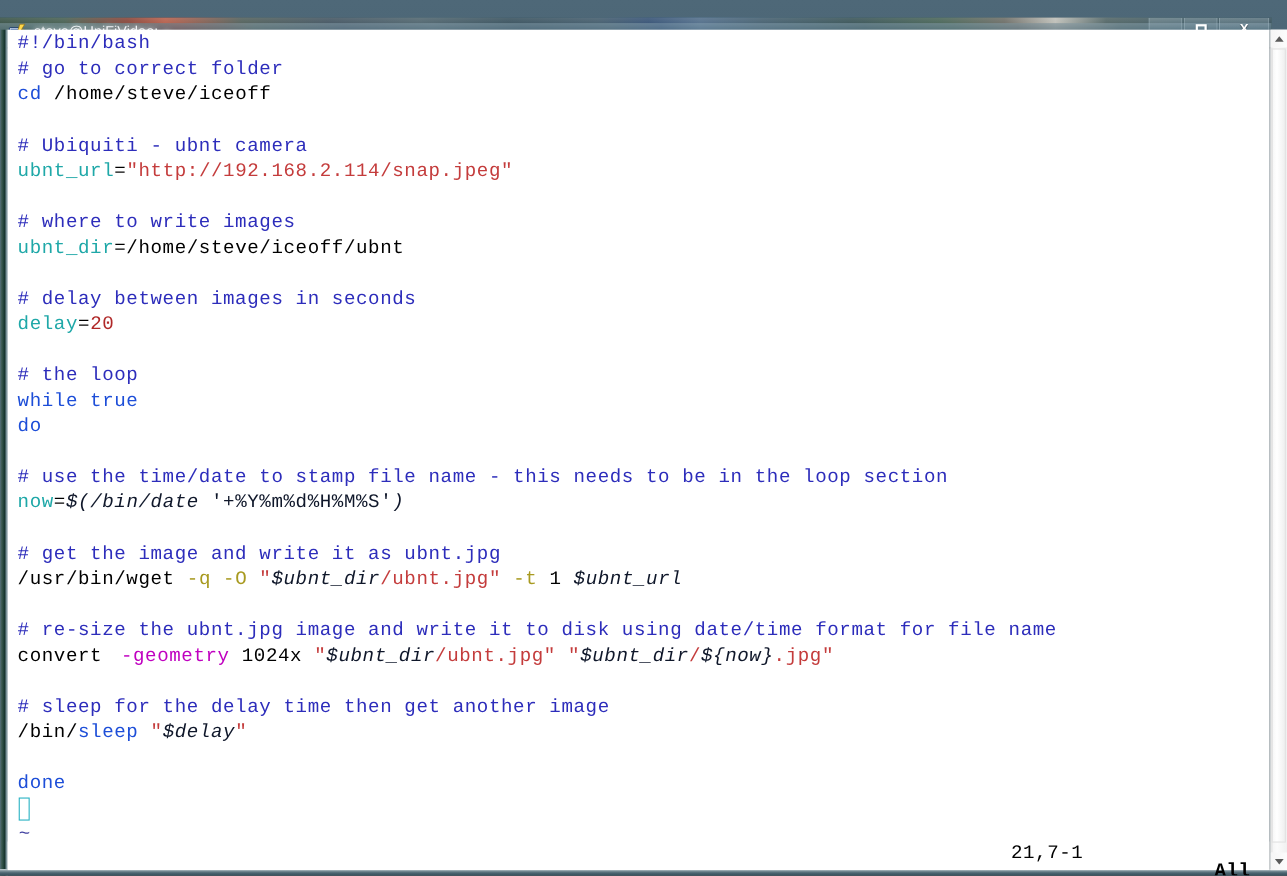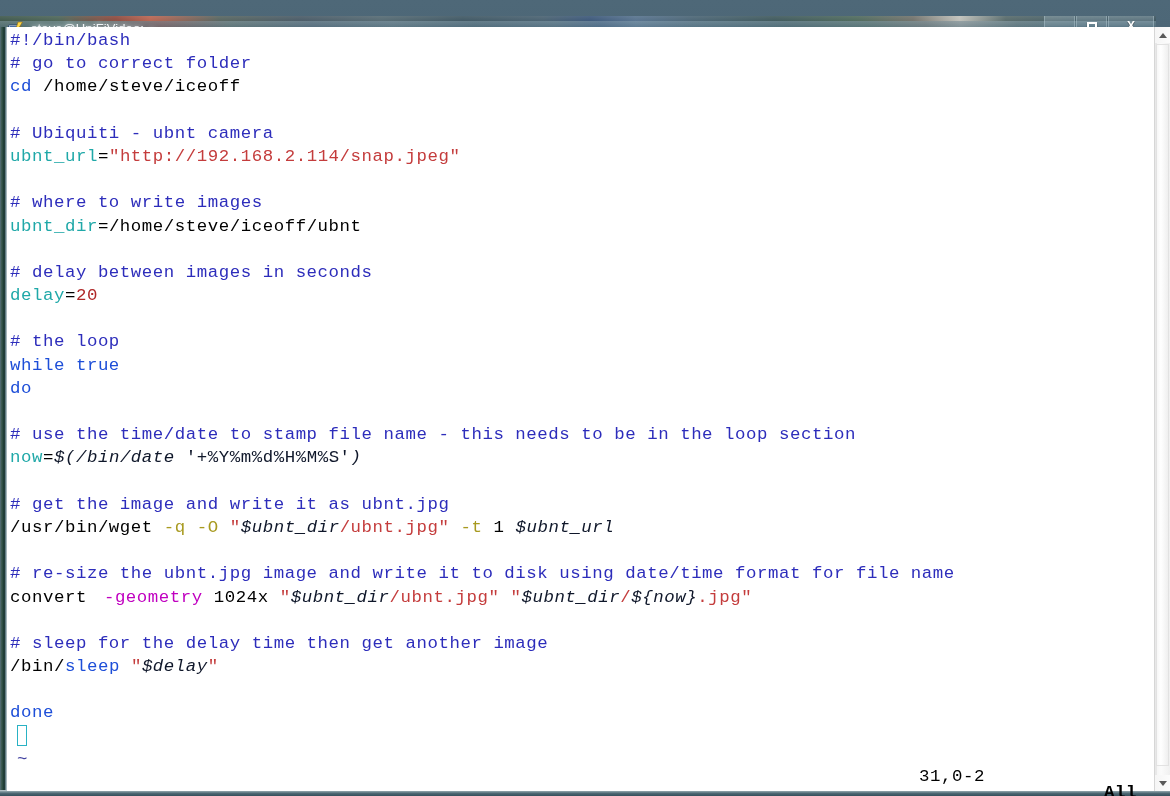--- a/index.html
+++ b/index.html
@@ -151,21 +151,21 @@
     position: absolute;
     left: 7px; top: 27px;
     width: 1147px;
     height: 764px;
     background: #ffffff;
     overflow: hidden;
   }
 
   #code {
     position: absolute;
-    left: 3px;
+    left: 9px;
     top: 2px;
     width: 1144px;
     font-family: "Liberation Mono", "DejaVu Sans Mono", monospace;
     font-size: 17.4px;
     line-height: 23.2px;
     letter-spacing: 0.55px;
     white-space: pre;
     color: #000000;
   }
   .ln { display: block; height: 23.2px; }
@@ -304,21 +304,21 @@
   <div id="left-edge"></div>
   <div id="bottom-edge"></div>
 
   <div id="screen">
     <div id="code"><span class="ln"><span class="c-comment">#!/bin/bash</span></span><span class="ln"><span class="c-comment"># go to correct folder</span></span><span class="ln"><span class="c-kw">cd</span><span class="c-plain"> /home/steve/iceoff</span></span><span class="ln">&nbsp;</span><span class="ln"><span class="c-comment"># Ubiquiti - ubnt camera</span></span><span class="ln"><span class="c-var">ubnt_url</span><span class="c-plain">=</span><span class="c-str">"http://192.168.2.114/snap.jpeg"</span></span><span class="ln">&nbsp;</span><span class="ln"><span class="c-comment"># where to write images</span></span><span class="ln"><span class="c-var">ubnt_dir</span><span class="c-plain">=/home/steve/iceoff/ubnt</span></span><span class="ln">&nbsp;</span><span class="ln"><span class="c-comment"># delay between images in seconds</span></span><span class="ln"><span class="c-var">delay</span><span class="c-plain">=</span><span class="c-num">20</span></span><span class="ln">&nbsp;</span><span class="ln"><span class="c-comment"># the loop</span></span><span class="ln"><span class="c-kw">while true</span></span><span class="ln"><span class="c-kw">do</span></span><span class="ln">&nbsp;</span><span class="ln"><span class="c-comment"># use the time/date to stamp file name - this needs to be in the loop section</span></span><span class="ln"><span class="c-var">now</span><span class="c-plain">=</span><span class="c-special">$(/bin/date </span><span class="c-sq">'+%Y%m%d%H%M%S'</span><span class="c-special">)</span></span><span class="ln">&nbsp;</span><span class="ln"><span class="c-comment"># get the image and write it as ubnt.jpg</span></span><span class="ln"><span class="c-plain">/usr/bin/wget </span><span class="c-flag">-q -O</span><span class="c-plain"> </span><span class="c-str">"</span><span class="c-special">$ubnt_dir</span><span class="c-str">/ubnt.jpg"</span><span class="c-plain"> </span><span class="c-flag">-t</span><span class="c-plain"> 1 </span><span class="c-special">$ubnt_url</span></span><span class="ln">&nbsp;</span><span class="ln"><span class="c-comment"># re-size the ubnt.jpg image and write it to disk using date/time format for file name</span></span><span class="ln"><span class="c-plain">convert </span><span class="c-opt">-geometry</span><span class="c-plain"> 1024x </span><span class="c-str">"</span><span class="c-special">$ubnt_dir</span><span class="c-str">/ubnt.jpg"</span><span class="c-plain"> </span><span class="c-str">"</span><span class="c-special">$ubnt_dir</span><span class="c-str">/</span><span class="c-special">${now}</span><span class="c-str">.jpg"</span></span><span class="ln">&nbsp;</span><span class="ln"><span class="c-comment"># sleep for the delay time then get another image</span></span><span class="ln"><span class="c-plain">/bin/</span><span class="c-kw">sleep</span><span class="c-plain"> </span><span class="c-str">"</span><span class="c-special">$delay</span><span class="c-str">"</span></span><span class="ln">&nbsp;</span><span class="ln"><span class="c-kw">done</span></span></div>
     <div id="cursor-block" style="top: 698px; left: 10px;"></div>
     <div id="tilde-col" style="position: absolute; left: 10px; top: 721.2px; font-family: &quot;Liberation Mono&quot;, &quot;DejaVu Sans Mono&quot;, monospace; font-size: 17.4px; line-height: 23.2px; color: rgb(64, 64, 160); white-space: pre;"><span>~</span></div>
   </div>
 
   <div id="statusline">
-    <span id="status-pos">31,0-2</span>
+    <span id="status-pos">21,7-1</span>
     <span id="status-scroll">All</span>
   </div>
 
   <div id="scrollbar">
     <div id="sb-trough-edge"></div>
     <div id="sb-thumb"></div>
     <div class="sb-arrow" id="sb-up">
       <span class="sb-tri-up"></span>
     </div>
     <div class="sb-arrow" id="sb-down">

